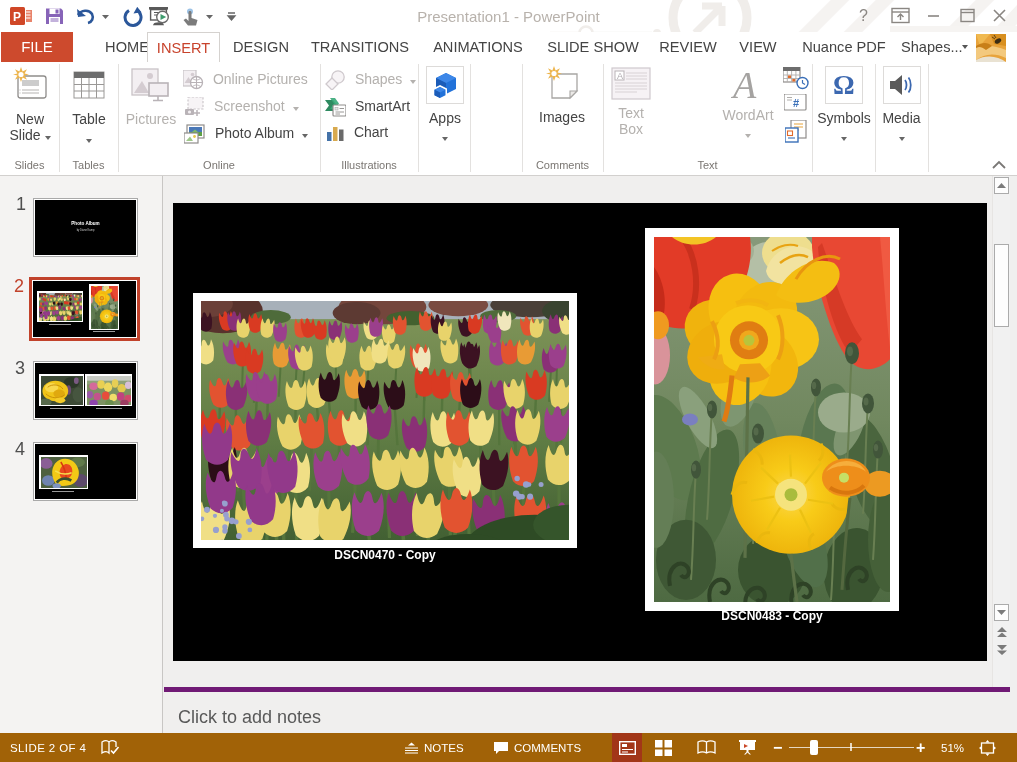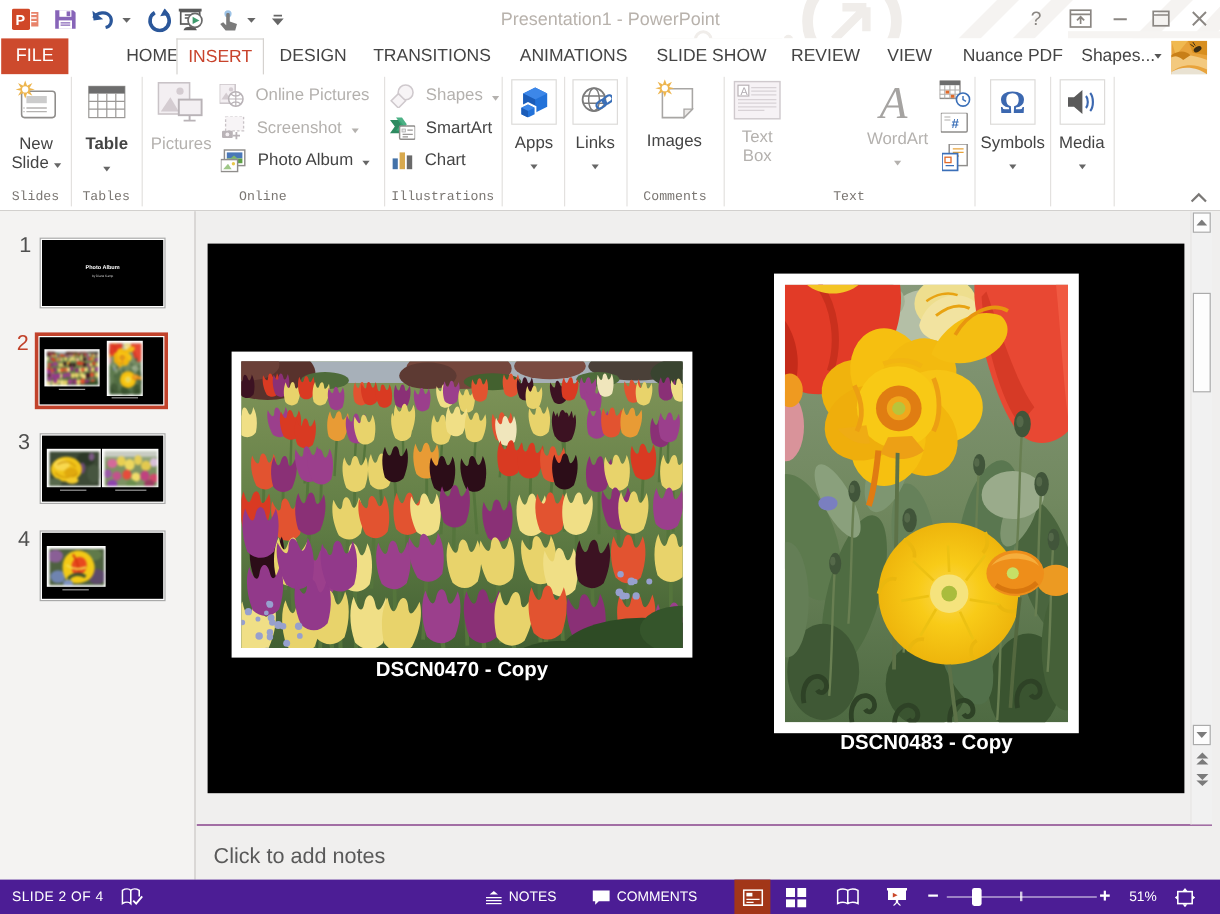--- a/index.html
+++ b/index.html
@@ -4,27 +4,27 @@
 <style>
 * { margin:0; padding:0; box-sizing:border-box; }
 html,body { width:1017px; height:762px; overflow:hidden; font-family:"Liberation Sans",sans-serif; background:#fff; }
 #win { position:relative; width:1017px; height:762px; background:#fff; }
 .abs { position:absolute; }
 
 #titlebar { position:absolute; left:0; top:0; width:1017px; height:32px; background:#fff; }
 #titletext { position:absolute; left:0; top:8px; width:1017px; text-align:center; font-size:15px; color:#b8b2ac; }
 
 #tabrow { position:absolute; left:0; top:32px; width:1017px; height:30px; background:#fff; }
-#filetab { position:absolute; left:1px; top:0px; width:56px; height:30px; background:#cd4a2d; color:#fff; font-size:15px; text-align:center; line-height:30px; }
+#filetab { position:absolute; left:1px; top:0px; width:72px; height:30px; background:#cd4a2d; color:#fff; font-size:15px; text-align:center; line-height:30px; }
 .tab { position:absolute; top:0px; height:30px; font-size:14.6px; color:#444; line-height:30px; text-align:center; white-space:nowrap; }
 #tab-insert { border:1px solid #d5d2cf; border-bottom:none; background:#fff; color:#c8432c; height:31px; }
 
 #ribbon { position:absolute; left:0; top:62px; width:1017px; height:114px; background:#fff; border-bottom:1px solid #d2d0ce; }
 .gsep { position:absolute; top:2px; height:108px; width:1px; background:#e3e1df; }
-.glabel { position:absolute; top:96px; height:14px; font-size:11px; color:#7a7672; text-align:center; white-space:nowrap; line-height:14px;font-family:Liberation Mono, monospace; }
+.glabel { position:absolute; top:96px; height:14px; font-size:11px; color:#7a7672; text-align:center; white-space:nowrap; line-height:14px; }
 .bigbtn { position:absolute; top:4px; text-align:center; font-size:14px; color:#444; }
 .bigbtn .ic { margin:0 auto; }
 .bigbtn .txt { line-height:16px; white-space:nowrap; }
 .bigbtn.dis { color:#b4b1ae; }
 .rowbtn { position:absolute; font-size:14px; color:#444; white-space:nowrap; }
 .rowbtn.dis { color:#b4b1ae; }
 .rowbtn svg { vertical-align:middle; margin-right:5px; }
 .caret { display:inline-block; width:0; height:0; border-left:3.5px solid transparent; border-right:3.5px solid transparent; border-top:4px solid #666; }
 .dcaret { border-top-color:#b4b1ae; }
 .iconbox { border:1px solid #dddbd9; display:flex; align-items:center; justify-content:center; background:#fff; }
@@ -34,28 +34,28 @@
 .slidenum { position:absolute; font-size:18px; color:#4f4f4f; }
 .thumb { position:absolute; left:33px; width:105px; height:59px; background:#fff; border:1px solid #a9a9a9; padding:1px; }
 .thumb .blk { position:relative; width:101px; height:55px; background:#000; overflow:hidden; }
 #sel2 { position:absolute; left:29px; top:101px; width:111px; height:64px; border:3px solid #c1422b; background:#fff; padding:1px; }
 #sel2 .blk { position:relative; width:103px; height:56px; background:#000; overflow:hidden; }
 .miniframe { position:absolute; background:#fff; }
 .minicap { position:absolute; height:1px; background:#9a9a9a; }
 #canvas { position:absolute; left:164px; top:0; width:828px; height:511px; background:#f0efee; }
 #slide { position:absolute; left:9px; top:27px; width:814px; height:458px; background:#000; }
 .frame { position:absolute; background:#fff; }
-.cap { position:absolute; color:#fff; font-weight:bold; font-size:17px; text-align:center; white-space:nowrap; }
-#notesarea { position:absolute; left:164px; top:511px; width:846px; height:46px; background:#f0efee; border-top:1px solid #701a75; }
+.cap { position:absolute; color:#fff; font-weight:bold; font-size:12px; text-align:center; white-space:nowrap; }
+#notesarea { position:absolute; left:164px; top:511px; width:846px; height:46px; background:#f0efee; border-top:5px solid #701a75; }
 #notesarea span { position:absolute; left:14px; top:15px; font-size:18px; color:#595959; }
 #vscroll { position:absolute; left:992px; top:0; width:18px; height:511px; background:#f1f1f1; border-left:1px solid #e7e5e3; }
 #rmargin { position:absolute; left:1010px; top:0; width:7px; height:557px; background:#f0efee; }
 .sbtn { position:absolute; left:1px; width:15px; height:17px; background:#fdfdfd; border:1px solid #ababab; display:flex; align-items:center; justify-content:center; }
 
-#statusbar { position:absolute; left:0; top:733px; width:1017px; height:29px; background:#4c1d95; color:#fff; font-size:11.5px; }
+#statusbar { position:absolute; left:0; top:733px; width:1017px; height:29px; background:#a16207; color:#fff; font-size:11.5px; }
 #statusbar .it { position:absolute; top:0; height:29px; display:flex; align-items:center; }
 </style>
 </head>
 <body>
 <div id="win">
 <svg width="0" height="0" style="position:absolute">
       <symbol id="ph1" viewBox="0 0 369 237" preserveAspectRatio="none">
         <defs>
           <linearGradient id="g1" x1="0" y1="0" x2="0" y2="1">
             <stop offset="0" stop-color="#7d9257"></stop>
@@ -608,21 +608,21 @@
         <path d="M6.5,24 L7.5,24 M6.5,27 L7.5,27" stroke="#b5b3b1" stroke-width="1.2"></path>
         <g fill="#edb54e">
             <path d="M8,1 L9.6,5.5 L14,3.2 L11.6,7.4 L16,8.5 L11.6,9.6 L14,13.8 L9.6,11.5 L8,16 L6.4,11.5 L2,13.8 L4.4,9.6 L0,8.5 L4.4,7.4 L2,3.2 L6.4,5.5 Z"></path>
           </g>
         <circle cx="8" cy="8.5" r="2.6" fill="#fff"></circle>
       </svg>
       <div class="txt">New</div>
       <div class="txt">Slide <span class="caret"></span></div>
     </div>
 
-    <div class="bigbtn" style="left:61px;width:56px;font-weight:bold;">
+    <div class="bigbtn" style="left:61px;width:56px;">
       <svg class="ic" width="34" height="42" viewBox="0 0 34 42">
         <g transform="translate(2,6)">
         <rect x="0" y="0" width="30" height="26" fill="#fff" stroke="#9a9896" stroke-width="1"></rect>
         <rect x="0" y="0" width="30" height="6" fill="#6d6d6d"></rect>
         <path d="M0,12.5 L30,12.5 M0,19 L30,19 M7.5,6 L7.5,26 M15,6 L15,26 M22.5,6 L22.5,26" stroke="#9a9896" stroke-width="1"></path>
         </g>
       </svg>
       <div class="txt">Table</div>
       <div class="txt" style="margin-top:3px"><span class="caret"></span></div>
     </div>
@@ -701,35 +701,20 @@
             <path d="M8,13 L15,16.5 L15,24.5 L8,28 L1,24.5 L1,16.5 Z" fill="#fff"></path>
             <path d="M8,15 L13.5,17.7 L13.5,23.3 L8,26 L2.5,23.3 L2.5,17.7 Z" fill="#2272d9"></path>
             <path d="M2.5,17.7 L8,20.4 L13.5,17.7 L8,15 Z" fill="#3d87e8"></path>
             <path d="M8,20.4 L8,26 L2.5,23.3 L2.5,17.7 Z" fill="#1b5cb8"></path>
           </svg>
       </div>
       <div class="txt" style="margin-top:6px">Apps</div>
       <div class="txt" style="margin-top:2px"><span class="caret"></span></div>
     </div>
 
-    <div class="bigbtn" style="left:472px;width:48px;">
-      <div class="iconbox" style="width:38px;height:38px;margin:0 auto;">
-        <svg width="27" height="27" viewBox="0 0 27 27">
-            <circle cx="12" cy="11" r="9.5" fill="none" stroke="#7b7b7b" stroke-width="1.5"></circle>
-            <ellipse cx="12" cy="11" rx="4.5" ry="9.5" fill="none" stroke="#7b7b7b" stroke-width="1.2"></ellipse>
-            <path d="M3,8 L21,8 M3,14 L21,14" stroke="#7b7b7b" stroke-width="1.2"></path>
-            <g transform="translate(13,15) rotate(-35)">
-              <rect x="0" y="0" width="8.5" height="5.5" rx="2.7" fill="none" stroke="#3a6fb8" stroke-width="1.8"></rect>
-              <rect x="6.5" y="0" width="8.5" height="5.5" rx="2.7" fill="none" stroke="#3a6fb8" stroke-width="1.8"></rect>
-            </g>
-          </svg>
-      </div>
-      <div class="txt" style="margin-top:6px">Links</div>
-      <div class="txt" style="margin-top:2px"><span class="caret"></span></div>
-    </div>
 
     <div class="bigbtn" style="left:528px;width:68px;">
       <svg class="ic" width="36" height="40" viewBox="0 0 36 40">
         <path d="M8,8 L33,8 L33,25 L26,32 L8,32 Z" fill="#fff" stroke="#a8a6a4" stroke-width="1.3"></path>
         <path d="M33,25 L26,25 L26,32 Z" fill="#eceae8" stroke="#a8a6a4" stroke-width="1.1"></path>
         <g fill="#edb54e">
             <path d="M10,0 L11.6,4.5 L16,2.2 L13.6,6.4 L18,7.5 L13.6,8.6 L16,12.8 L11.6,10.5 L10,15 L8.4,10.5 L4,12.8 L6.4,8.6 L2,7.5 L6.4,6.4 L4,2.2 L8.4,4.5 Z"></path>
           </g>
         <circle cx="10" cy="7.5" r="2.6" fill="#fff"></circle>
       </svg>

